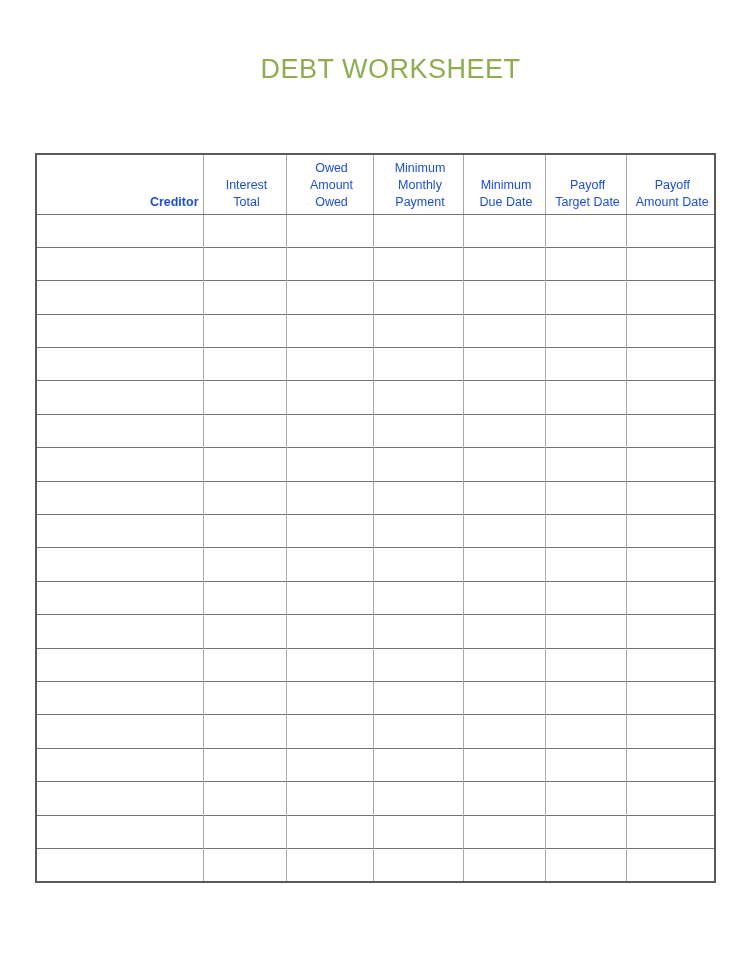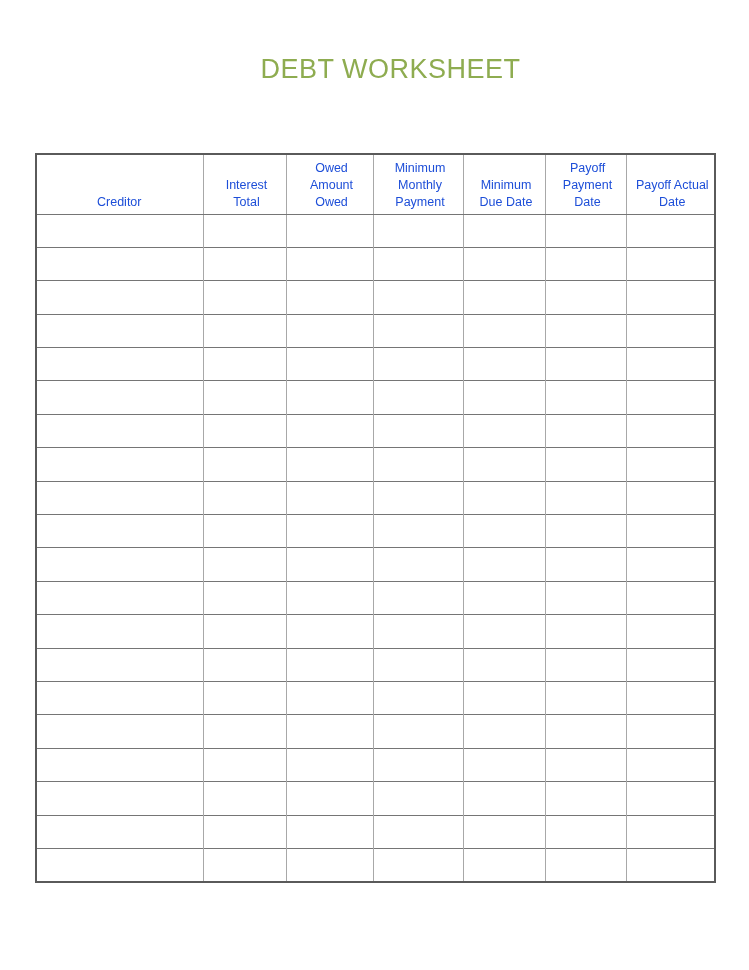--- a/index.html
+++ b/index.html
@@ -50,22 +50,23 @@
     font-weight: 400;
     line-height: 1.35;
     color: #1d4ed8;
     padding: 2px 4px 3px 8px;
     border-left: 1px solid #a8a8a8;
     border-right: 1px solid #a8a8a8;
     border-bottom: 1.5px solid #757575;
     height: 60px;
   }
   table.worksheet th:first-child {
-    text-align: center;
+    text-align: right;
     padding-left: 3px;
+    font-weight: bold;
   }
   table.worksheet td {
     border-left: 1px solid #a8a8a8;
     border-right: 1px solid #a8a8a8;
     border-top: 1.5px solid #757575;
     height: 33.4px;
   }
 </style>
 </head>
 <body>
@@ -85,22 +86,22 @@
         <col style="width: 81px;">
         <col style="width: 89px;">
       </colgroup>
     <thead>
       <tr>
           <th>Creditor</th>
           <th>Interest Total</th>
           <th>Owed Amount Owed</th>
           <th>Minimum Monthly Payment</th>
           <th>Minimum Due Date</th>
-          <th>Payoff Payment Date</th>
-          <th>Payoff Actual Date</th>
+          <th>Payoff Target Date</th>
+          <th>Payoff Amount Date</th>
         </tr>
     </thead>
     <tbody>
         <tr>
           <td></td>
           <td></td>
           <td></td>
           <td></td>
           <td></td>
           <td></td>

